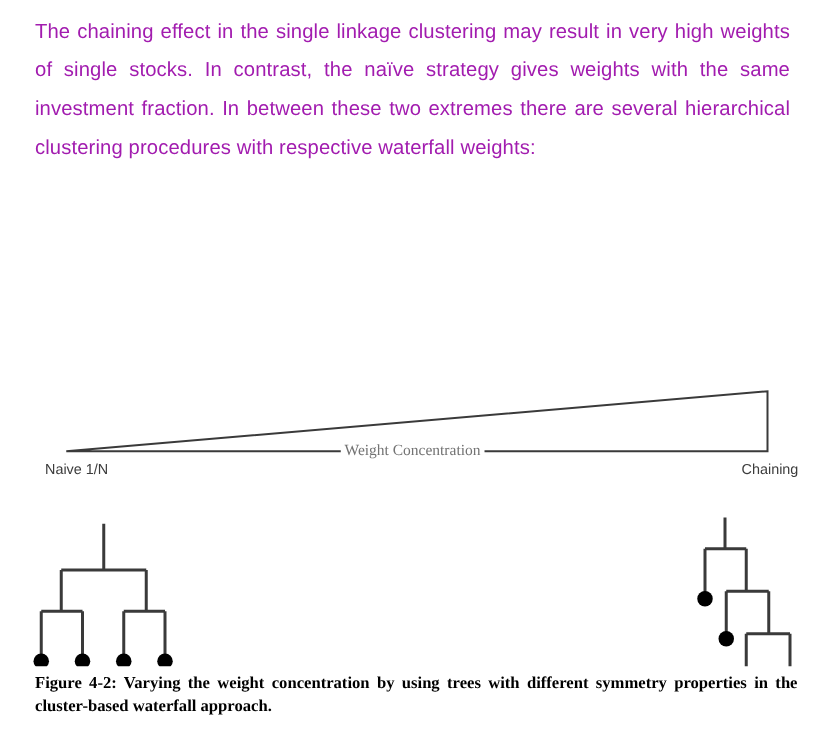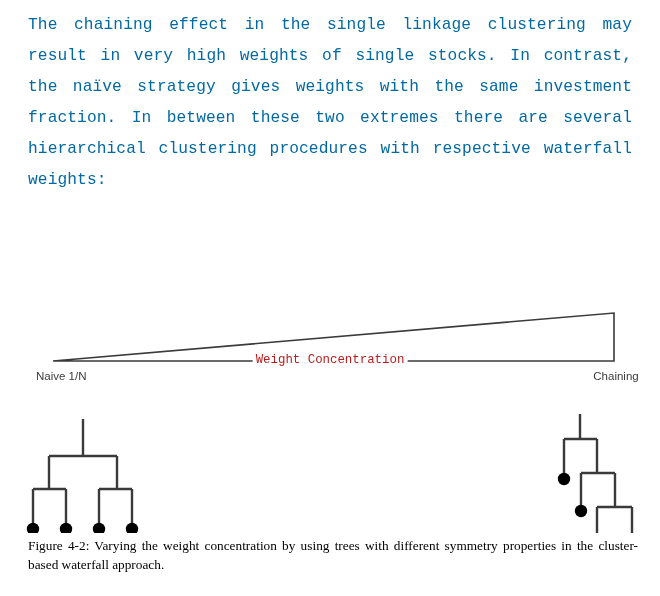--- a/index.html
+++ b/index.html
@@ -15,25 +15,25 @@
     font-family: "Liberation Serif", serif;
     color: #000000;
   }
 
   
   .paragraph {
     position: absolute;
     left: 28px;
     top: 10px;
     width: 604px;
-    font-family: Liberation Mono, monospace;
+    font-family: Liberation Sans, sans-serif;
     font-size: 16.2px;
     line-height: 31px;
     text-align: justify;
-    color: #0369a1;
+    color: #a21caf;
     letter-spacing: 0.1px;
   }
 
   
   .figure {
     position: absolute;
     left: 0;
     top: 148px;
     width: 660px;
     height: 385px;
@@ -54,36 +54,36 @@
   }
 
   #label-naive { left: 36px; top: 222px; }
   #label-chaining { left: 573px; top: 222px; margin-left: 43px; }
 
   .wedge-text {
     position: absolute;
     left: 330px;
     top: 205px;
     transform: translateX(-50%);
-    font-family: Liberation Mono, monospace;
+    font-family: Liberation Serif, serif;
     font-size: 12.4px;
-    color: #b91c1c;
+    color: #737373;
     background: #ffffff;
     padding: 0 3px;
     white-space: nowrap;
   }
 
   
   .caption {
     position: absolute;
     left: 28px;
     top: 536px;
     width: 610px;
     font-family: "Liberation Serif", serif;
-    font-weight: normal;
+    font-weight: bold;
     font-size: 13.3px;
     line-height: 19px;
     text-align: justify;
     color: #000000;
   }
 </style>
 </head>
 <body>
 
 <div class="paragraph">The chaining effect in the single linkage clustering may result in very high weights of single stocks. In contrast, the naïve strategy gives weights with the same investment fraction. In between these two extremes there are several hierarchical clustering procedures with respective waterfall weights:</div>

